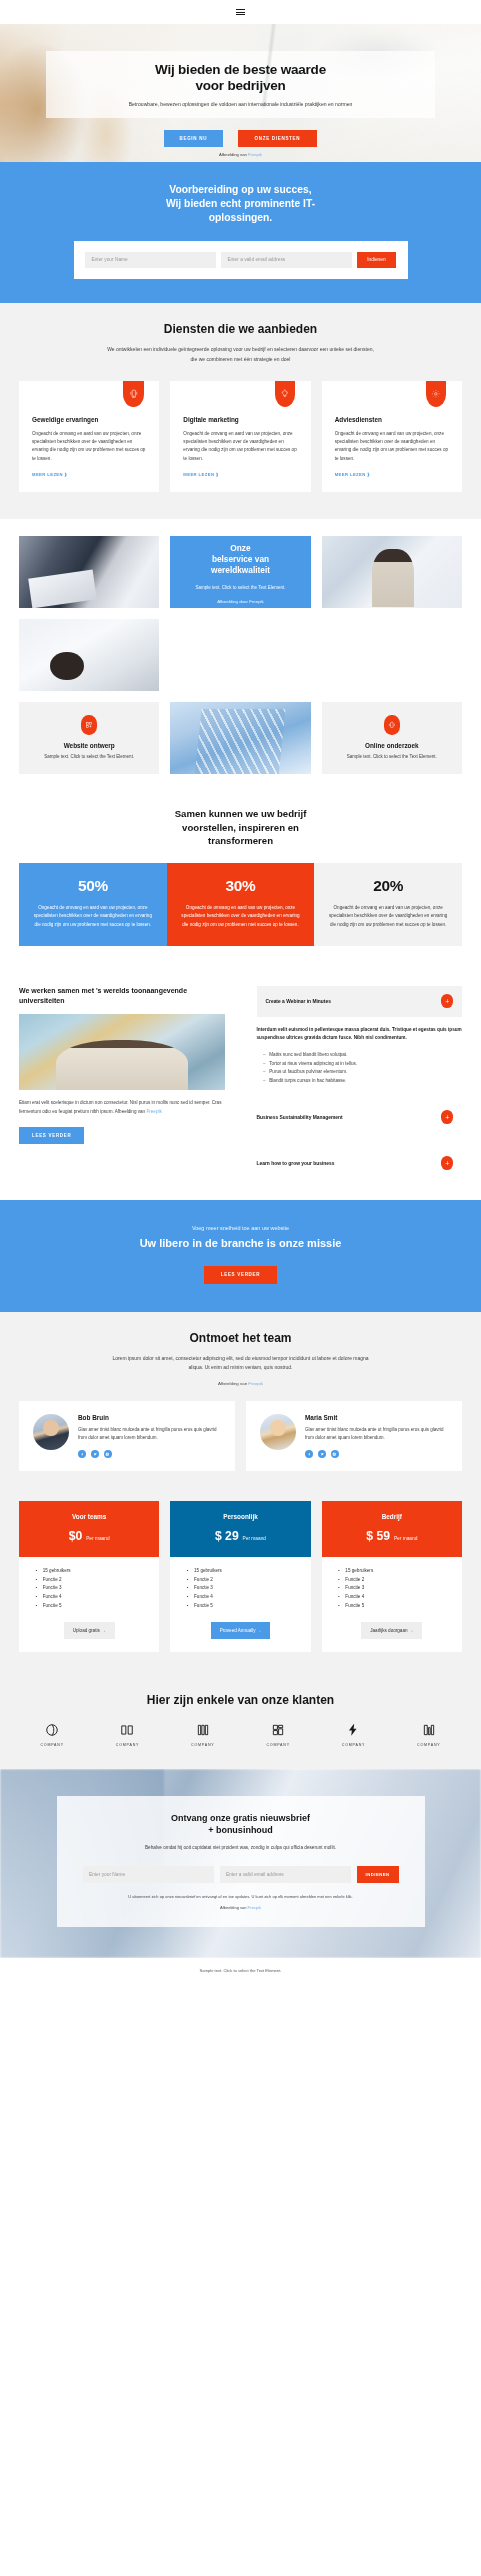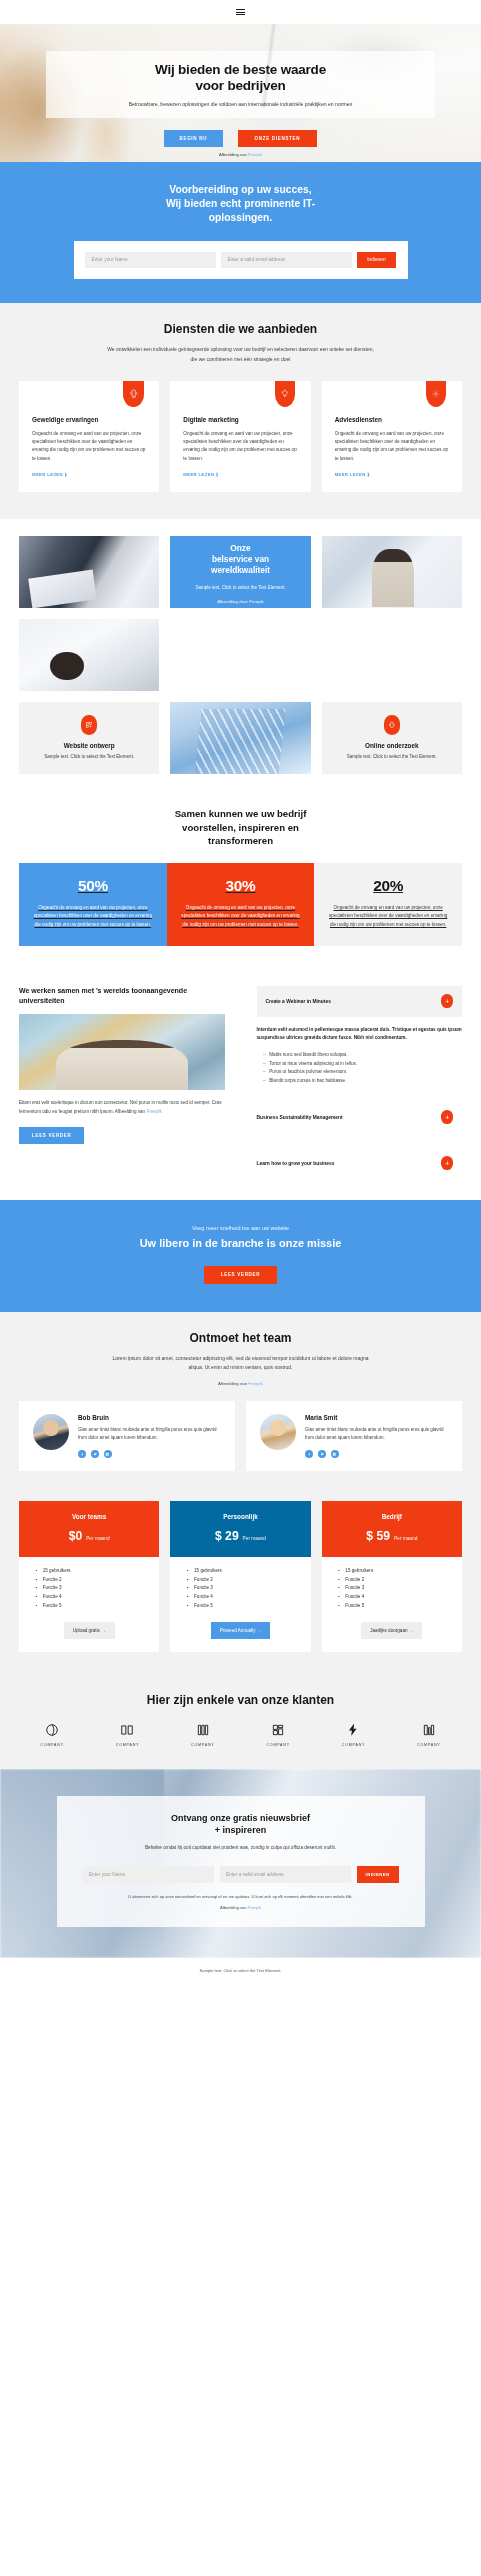--- a/index.html
+++ b/index.html
@@ -179,21 +179,21 @@
   .ig-grey-p { font-size:4.5px; line-height:1.75; color:#3f3f3f; margin-top:4.5px; }
 
   
   .stats { background:#fff; padding: 14px 0 22px; }
   .stats-title {
     text-align:center; font-size:9.6px; font-weight:700; line-height:1.4;
     max-width: 270px; margin: 0 auto; color:#151515;
   }
   .stats-grid {
     margin: 15.4px auto 0; width:443px; display:grid;
-    grid-template-columns:repeat(3,1fr); text-decoration:underline;
+    grid-template-columns:repeat(3,1fr); 
   }
   .stat { padding: 14px 14px 16.7px; text-align:center; }
   .stat-1 { background:#4a9ae8; color:#fff; }
   .stat-2 { background:#f03c12; color:#fff; }
   .stat-3 { background:#f2f2f2; color:#151515; }
   .stat-n { font-size:15.4px; font-weight:700; letter-spacing:-0.3px; }
   .stat-p { font-size:4.6px; line-height:1.85; margin-top:9px; }
   .stat-3 .stat-p { color:#3f3f3f; }
 
   
@@ -707,21 +707,21 @@
       </div>
 
     </div>
   </section>
 
   <section class="news">
     <div class="news-bg"></div>
     <div class="news-card">
       <h2 class="news-title">
         <span>Ontvang onze gratis nieuwsbrief</span><br>
-        <span>+ inspireren</span>
+        <span>+ bonusinhoud</span>
       </h2>
       <p class="news-sub">Behalve omdat hij ooit cupidatat niet proident was, zondig in culpa qui officia deserunt mollit.</p>
       <div class="news-form">
         <input type="text" placeholder="Enter your Name" style="">
         <input type="text" placeholder="Enter a valid email address" style="">
         <button class="news-submit">INDIENEN</button>
       </div>
       <p class="news-fine">U abonneert zich op onze nieuwsbrief en ontvangt af en toe updates. U kunt zich op elk moment afmelden met een enkele klik.</p>
       <div class="news-credit">
         <span>Afbeelding van </span><a href="#">Freepik</a>

